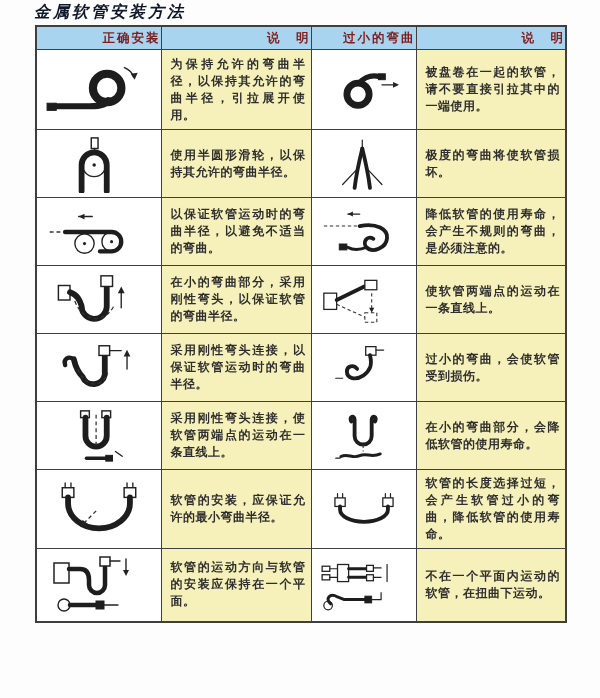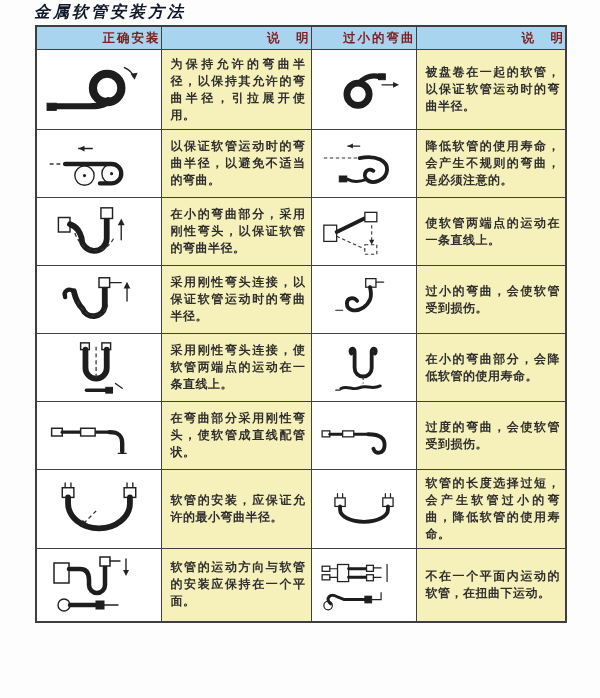--- a/index.html
+++ b/index.html
@@ -89,23 +89,45 @@
         <td class="note">为保持允许的弯曲半径，以保持其允许的弯曲半径，引拉展开使用。</td>
         <td class="pic">
           <svg width="94" height="62" viewBox="0 0 110 60">
             <circle cx="48" cy="35" r="13" fill="none" stroke="#1d1d1d" stroke-width="8"></circle>
             <path class="hose" d="M49 22 C57 14 66 12 74 15"></path>
             <rect class="fit-d" x="72" y="11" width="8" height="7"></rect>
             <path class="thin" d="M76 24 h16"></path>
             <polygon class="arr" points="96,24 89,20.5 89,27.5"></polygon>
           </svg>
         </td>
-        <td class="note">被盘卷在一起的软管，以保证软管运动时的弯曲半径。</td>
-      </tr>
-
+        <td class="note">被盘卷在一起的软管，请不要直接引拉其中的一端使用。</td>
+      </tr>
+
+      <tr style="height:68px">
+        <td class="pic">
+          <svg width="112" height="58" viewBox="0 0 110 60">
+            <rect class="fit" x="47" y="3" width="7" height="11"></rect>
+            <path class="thin" d="M50.5 14 V20"></path>
+            <circle class="thin" cx="50" cy="31" r="12"></circle>
+            <circle cx="50" cy="31" r="1.8" fill="#222"></circle>
+            <path class="hose" d="M37 58 V31 A13 13 0 0 1 63 31 V58"></path>
+          </svg>
+        </td>
+        <td class="note">使用半圆形滑轮，以保持其允许的弯曲半径。</td>
+        <td class="pic">
+          <svg width="94" height="58" viewBox="0 0 110 60">
+            <path class="thin" d="M53 2 V12"></path>
+            <path class="hose-m" d="M53 12 C49 28 46 42 44 58"></path>
+            <path class="hose-m" d="M53 12 C57 28 60 42 62 58"></path>
+            <path class="thin" d="M47 36 L30 54"></path>
+            <path class="thin" d="M59 36 L76 54"></path>
+          </svg>
+        </td>
+        <td class="note">极度的弯曲将使软管损坏。</td>
+      </tr>
 
       <tr style="height:68px">
         <td class="pic">
           <svg width="112" height="58" viewBox="0 0 110 60">
             <path class="thin" d="M34 14 h14"></path>
             <polygon class="arr" points="34,14 40,11 40,17"></polygon>
             <path class="dash" d="M4 30 H20"></path>
             <circle class="thin" cx="40" cy="42" r="10"></circle>
             <circle cx="40" cy="42" r="1.6" fill="#222"></circle>
             <circle class="thin" cx="68" cy="40" r="10"></circle>
@@ -194,41 +216,20 @@
           <svg width="94" height="58" viewBox="0 0 110 60">
             <path class="hose-m" d="M40 13 C37 7 44 5 44 11 V30 A10 10 0 0 0 64 30 V11 C64 5 71 7 68 13"></path>
             <path class="dash" d="M54 40 V48"></path>
             <path class="hose-s" d="M28 54 C36 50 42 57 50 53 C58 49 63 56 74 51"></path>
             <path class="thin" d="M22 56 h5"></path>
           </svg>
         </td>
         <td class="note">在小的弯曲部分，会降低软管的使用寿命。</td>
       </tr>
 
-      <tr style="height:68px">
-        <td class="pic">
-          <svg width="112" height="58" viewBox="0 0 110 60">
-            <rect class="fit" x="6" y="22" width="11" height="8"></rect>
-            <path class="hose-s" d="M17 26 H66"></path>
-            <rect class="fit" x="36" y="22" width="15" height="8"></rect>
-            <path class="hose-m" d="M66 26 C76 26 79 30 79 38 V46"></path>
-            <path class="thin" d="M75 48 h8"></path>
-          </svg>
-        </td>
-        <td class="note">在弯曲部分采用刚性弯头，使软管成直线配管状。</td>
-        <td class="pic">
-          <svg width="94" height="58" viewBox="0 0 110 60">
-            <rect class="fit" x="6" y="24" width="9" height="7"></rect>
-            <path class="hose-s" d="M15 28 H60"></path>
-            <rect class="fit" x="30" y="24" width="13" height="7"></rect>
-            <path class="hose-m" d="M60 28 C74 28 80 33 79 42 C78 51 68 52 66 45"></path>
-          </svg>
-        </td>
-        <td class="note">过度的弯曲，会使软管受到损伤。</td>
-      </tr>
 
       <tr style="height:68px">
         <td class="pic">
           <svg width="112" height="58" viewBox="0 0 110 60">
             <path class="thin" d="M20 3 V8 M26 3 V8"></path>
             <rect class="fit" x="17" y="8" width="12" height="10"></rect>
             <path class="thin" d="M84 3 V8 M90 3 V8"></path>
             <rect class="fit" x="81" y="8" width="12" height="10"></rect>
             <path class="hose" d="M23 18 V24 A32 26 0 0 0 87 24 V18"></path>
             <path class="dash" d="M52 32 L38 46"></path>

